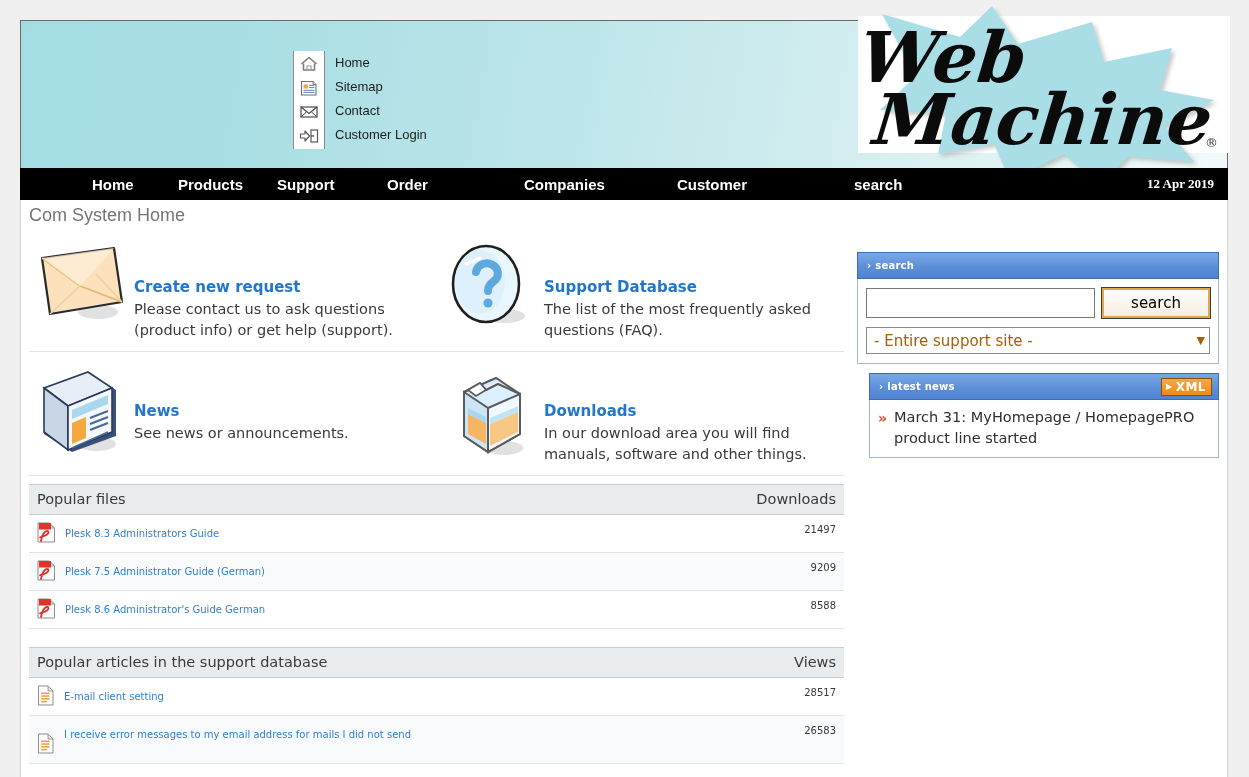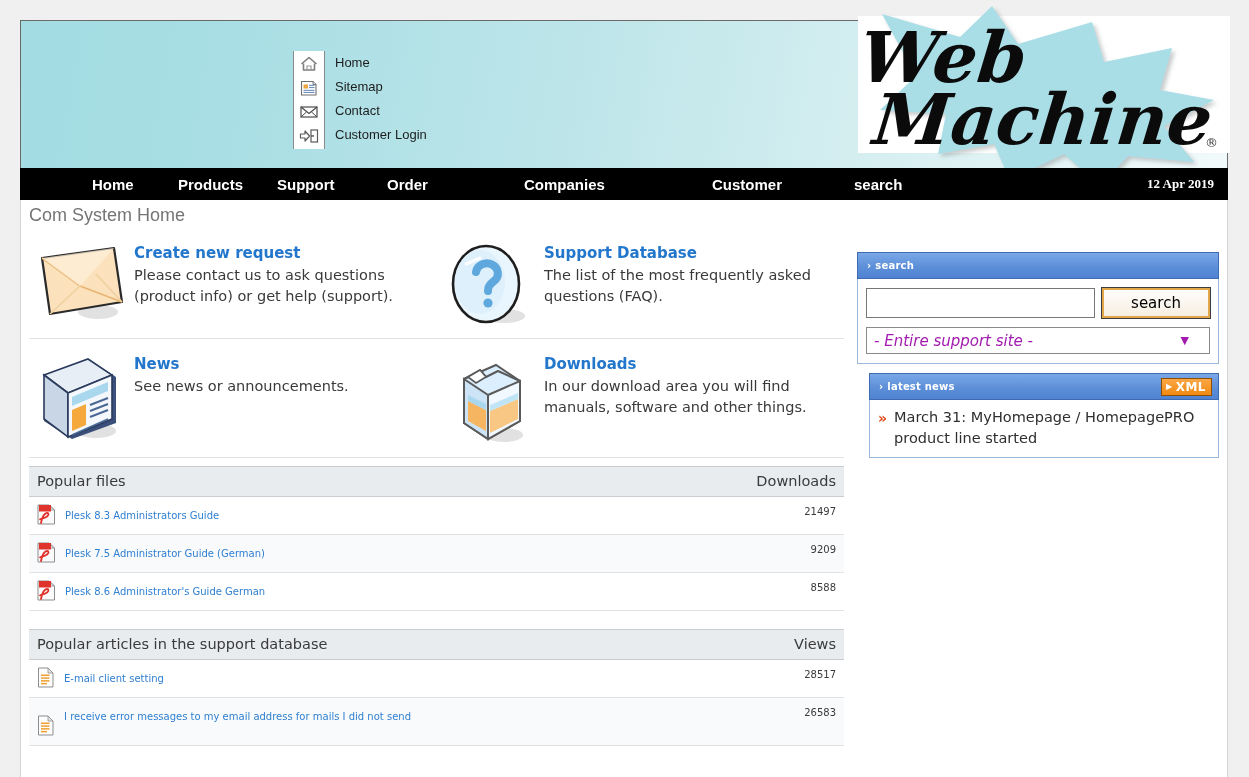--- a/index.html
+++ b/index.html
@@ -143,21 +143,21 @@
     padding: 14px 0 10px 0;
   }
   .tile-ico {
     width: 105px;
     flex: 0 0 105px;
     display: flex;
     justify-content: center;
     align-items: flex-start;
     padding-top: 2px;
   }
-  .tile-body { padding-top: 1px; }
+  .tile-body { padding-top: 1px; margin-top: 34px; }
   .tile-title {
     font-family: "DejaVu Sans", sans-serif;
     font-weight: bold;
     font-size: 15px;
     color: #2277cc;
     cursor: pointer;
     line-height: 20px;
     margin-bottom: 2px;
   }
   .tile-desc {
@@ -270,26 +270,25 @@
   }
   #search-scope {
     margin-top: 9px;
     width: 100%;
     height: 27px;
     border: 1px solid #8a8a8a;
     background: #ffffff;
     display: flex;
     align-items: center;
     justify-content: space-between;
-    padding: 0 20px 0 7px;
+    padding: 0 4px 0 7px;
     font-family: "DejaVu Sans", sans-serif;
     font-size: 15px;
-    color: #a21caf;
+    color: #a16207;
     cursor: pointer;
-    font-style: italic;
   }
   #news-panel { margin-top: 9px; margin-left: 12px; }
   .xml-badge {
     background: linear-gradient(#fba745, #f08a12);
     border: 1px solid #8a4e05;
     color: #ffffff;
     font-family: "DejaVu Sans", sans-serif;
     font-weight: bold;
     font-size: 12px;
     letter-spacing: 0.5px;
@@ -396,21 +395,21 @@
       </svg>
     </div>
   </div>
 
   <div id="navbar">
     <span class="navitem" style="left:72px">Home</span>
     <span class="navitem" style="left:158px">Products</span>
     <span class="navitem" style="left:257px">Support</span>
     <span class="navitem" style="left:367px">Order</span>
     <span class="navitem" style="left:504px">Companies</span>
-    <span class="navitem" style="left:692px">Customer</span>
+    <span class="navitem" style="left:657px">Customer</span>
     <span class="navitem" style="left:834px">search</span>
     <span id="nav-date">12 Apr 2019</span>
   </div>
 
   <div id="breadcrumb">
     <span id="breadcrumb-text">Com System Home</span>
   </div>
 
   <div id="bodyarea">
 

